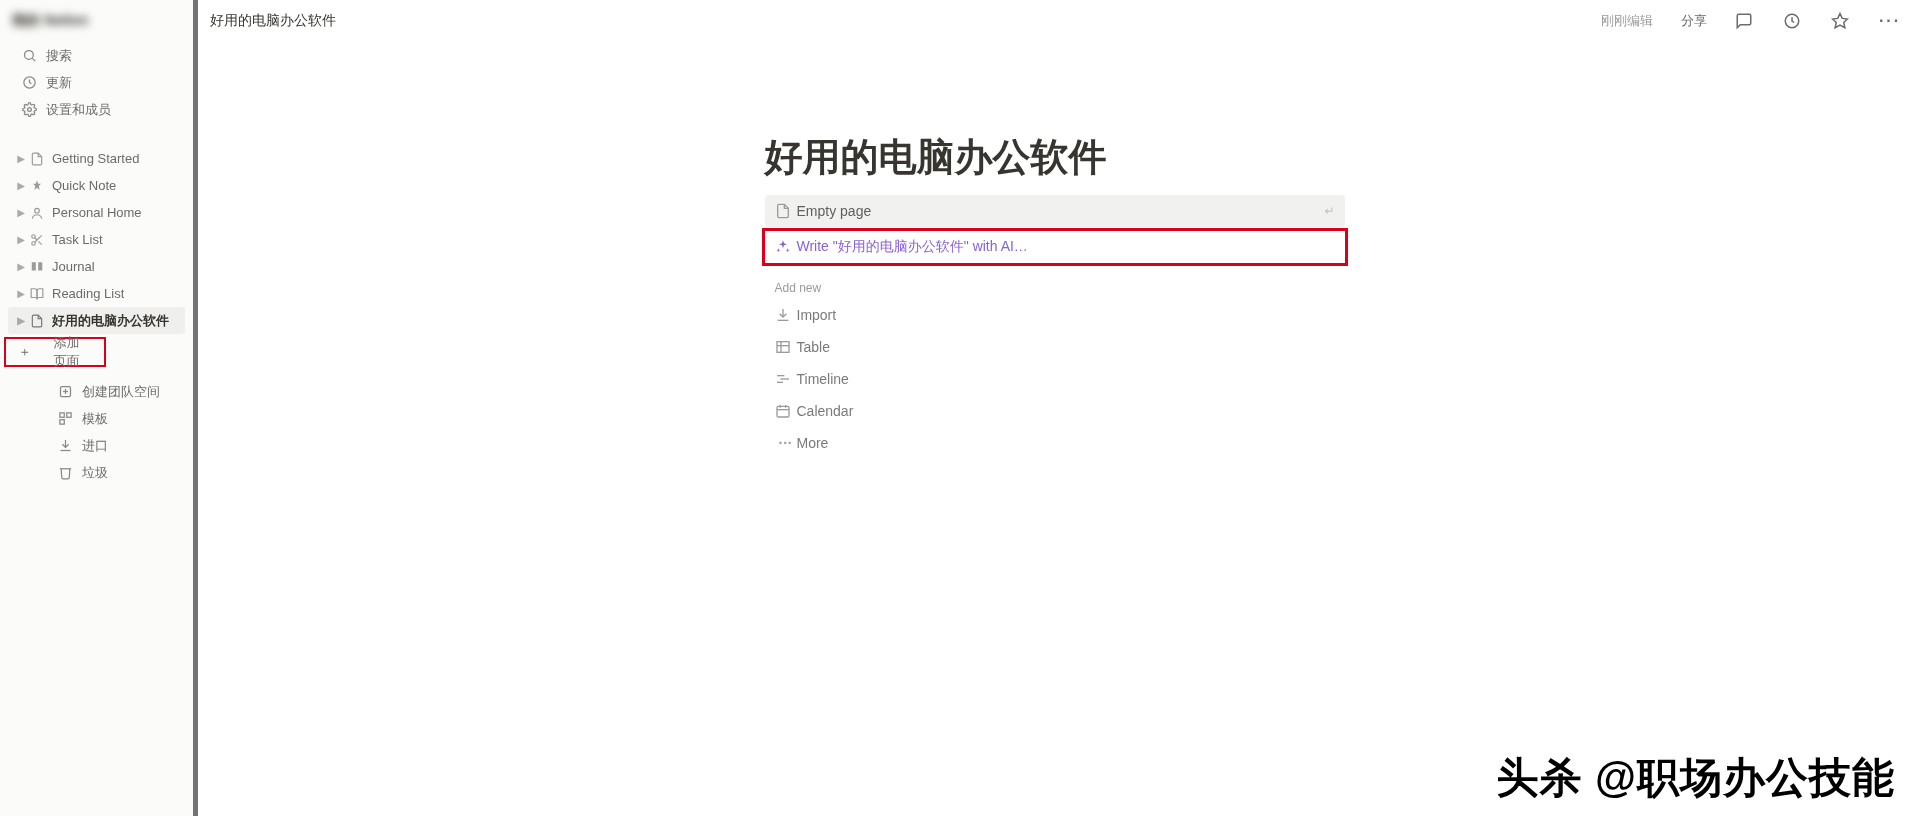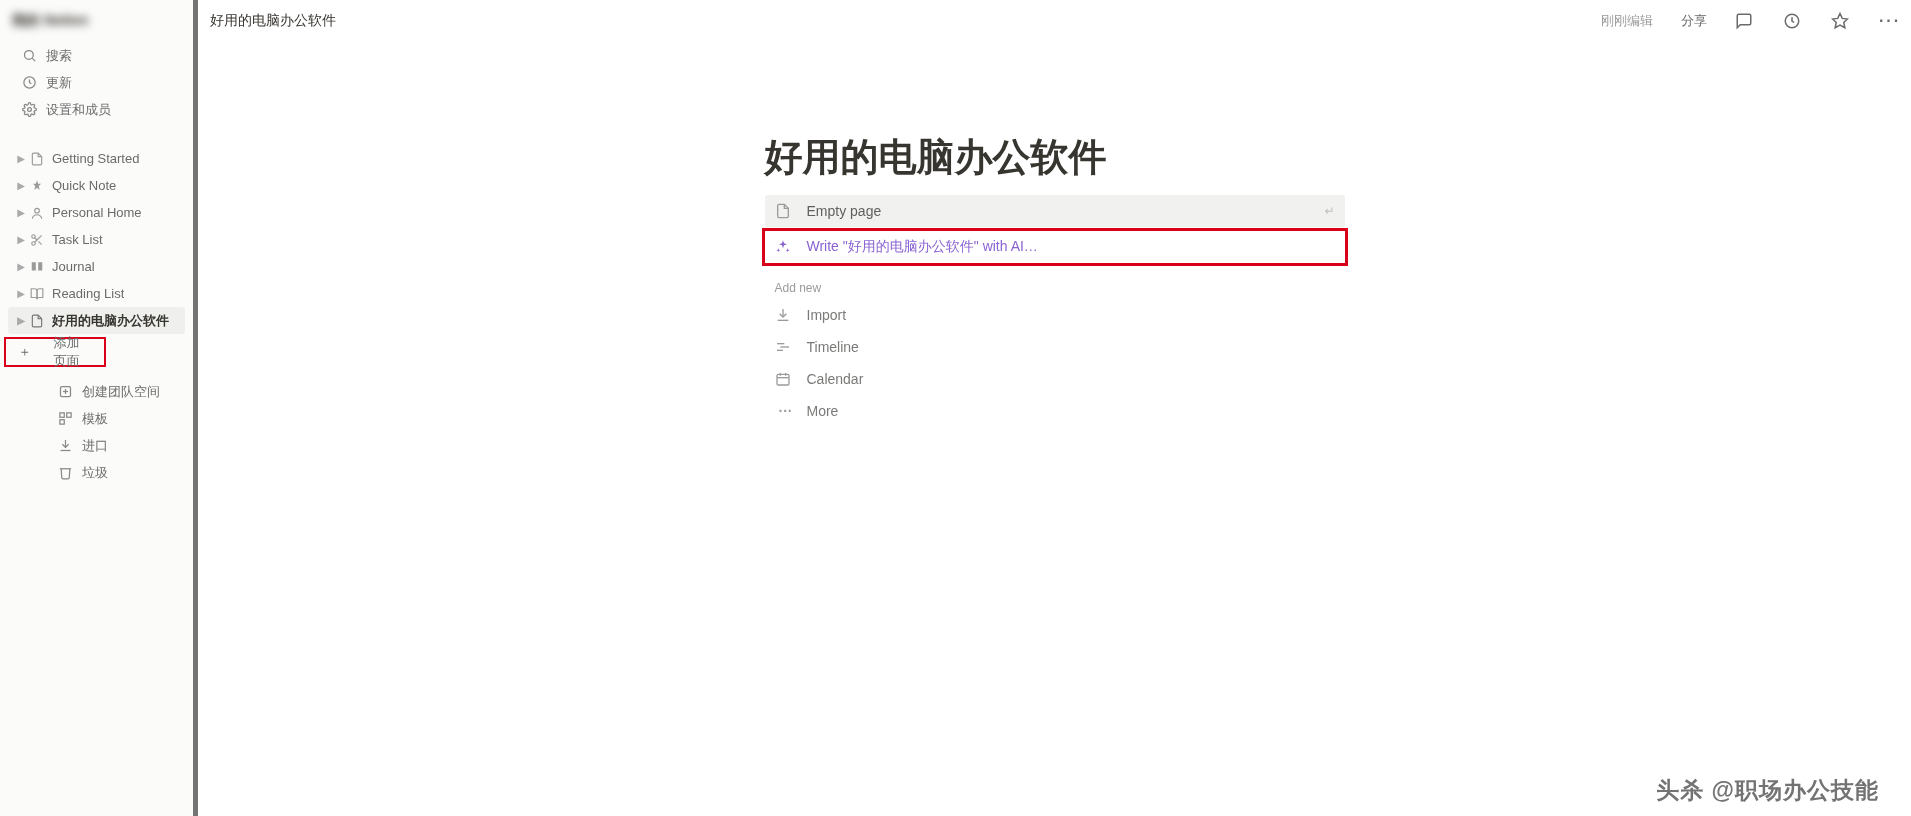--- a/index.html
+++ b/index.html
@@ -70,32 +70,32 @@
     font-size: 38px;
     font-weight: 700;
     color:#37352f;
     margin-bottom: 12px;
   }
   .option-row {
     display:flex; align-items:center; height:32px; padding:0 10px;
     color:#7a7a78; border-radius:3px; cursor:pointer; font-size:14px;
   }
   .option-row .oicon { width:22px; text-align:center; color:#9b9b9a; }
-  .option-row .olabel { margin-left:10px;}
+  .option-row .olabel { }
   .option-row .enter { margin-left:auto; color:#c0c0bf; font-size:12px;}
   .option-row.hover { background:#f1f1f0; color:#5f5f5d;}
   .option-row.ai-row { color:#8a63d2;}
   .option-row.ai-row .oicon{ color:#8a63d2;}
   .highlight-box { border:3px solid #d9001b; margin:1px -3px; }
   .section-label {
     font-size:12px; color:#9b9b9a; padding: 14px 10px 4px 10px;
   }
   .watermark {
-    position:fixed; right:32px; bottom:10px; font-size:23px; font-weight:700;
-    color:#737373; letter-spacing:1px; pointer-events:none;
+    position:fixed; right:16px; bottom:10px; font-size:42px; font-weight:700;
+    color:#000000; letter-spacing:1px; pointer-events:none;
   }
   svg { display:block; }
 </style>
 </head>
 <body>
 
 <div class="sidebar">
   <div class="sidebar-top">
     <span class="workspace-label">我的 Notion</span>
   </div>
@@ -314,20 +314,30 @@
               <path d="M12 3v12"></path>
               <polyline points="7 10 12 15 17 10"></polyline>
               <line x1="4" y1="20" x2="20" y2="20"></line>
             </svg>
           </span>
         <span class="olabel">Import</span>
       </div>
       <div class="option-row">
         <span class="oicon">
             <svg width="16" height="16" viewBox="0 0 24 24" fill="none" stroke="currentColor" stroke-width="2">
+              <rect x="3" y="4" width="18" height="16"></rect>
+              <line x1="3" y1="10" x2="21" y2="10"></line>
+              <line x1="9" y1="4" x2="9" y2="20"></line>
+            </svg>
+          </span>
+        <span class="olabel">Table</span>
+      </div>
+      <div class="option-row">
+        <span class="oicon">
+            <svg width="16" height="16" viewBox="0 0 24 24" fill="none" stroke="currentColor" stroke-width="2">
               <line x1="3" y1="7" x2="14" y2="7"></line>
               <line x1="8" y1="12" x2="21" y2="12"></line>
               <line x1="3" y1="17" x2="12" y2="17"></line>
             </svg>
           </span>
         <span class="olabel">Timeline</span>
       </div>
       <div class="option-row">
         <span class="oicon">
             <svg width="16" height="16" viewBox="0 0 24 24" fill="none" stroke="currentColor" stroke-width="2">

